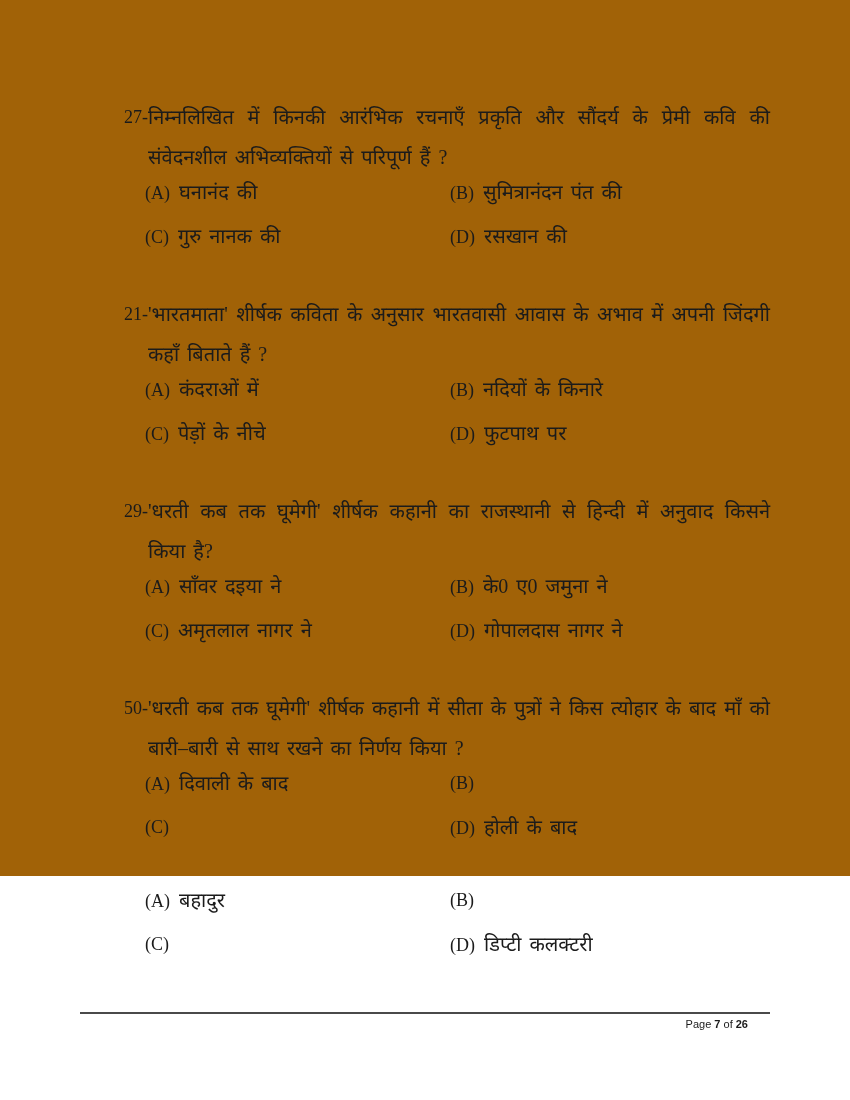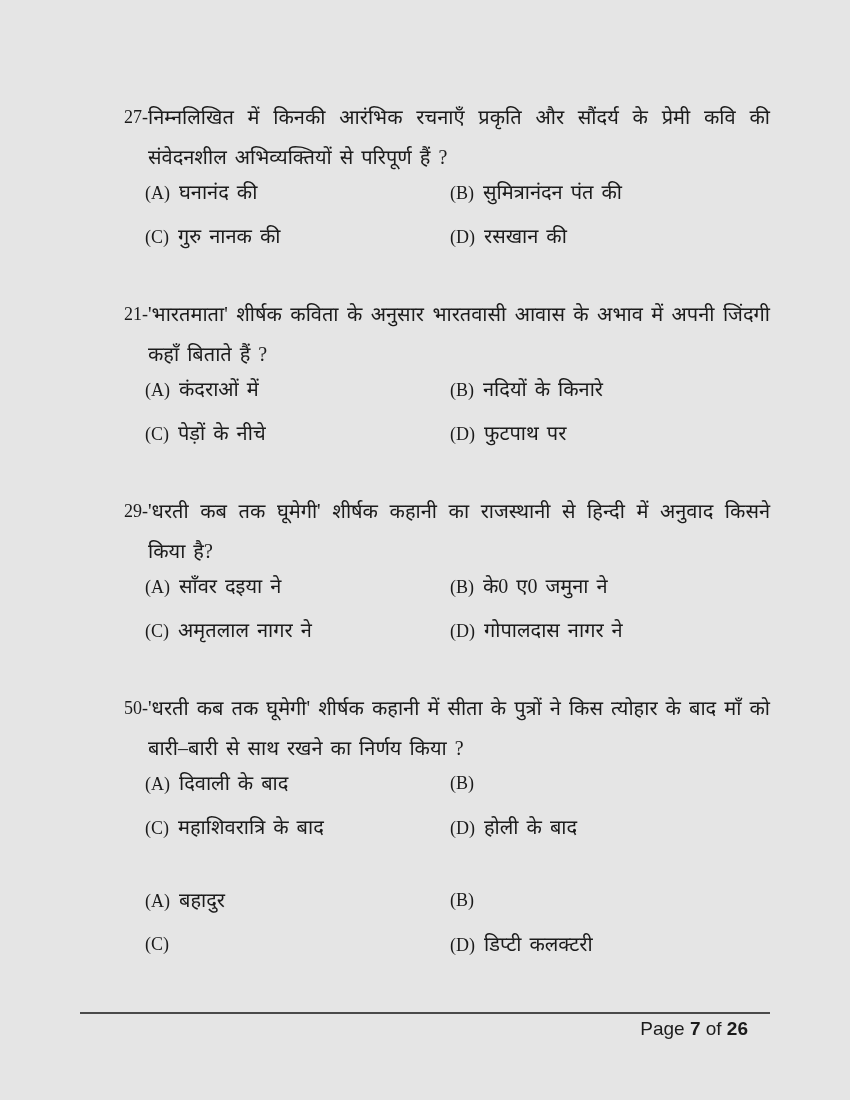--- a/index.html
+++ b/index.html
@@ -5,22 +5,22 @@
   * { margin: 0; padding: 0; box-sizing: border-box; }
   html, body {
     width: 850px; height: 1100px;
     background: #ffffff;
     font-family: "Liberation Serif", "DejaVu Serif", serif;
     color: #1b1b1b;
     overflow: hidden;
   }
   .page {
     position: relative;
-    width: 850px; height: 1100px;
-    background: #e5e5e5;
+    width: 850px; height: 876px;
+    background: #a16207;
   }
   .content {
     position: absolute;
     top: 97px; left: 124px; right: 80px;
   }
   .question { margin-bottom: 42px; }
   .qbody {
     display: flex;
     font-size: 20px;
     line-height: 40px;
@@ -63,21 +63,21 @@
   .footer-line {
     border-top: 2px solid #4a4a4a;
     width: 100%;
     height: 0;
   }
   .footer-text {
     margin-top: 4px;
     padding-right: 22px;
     text-align: right;
     font-family: "Liberation Sans", "DejaVu Sans", sans-serif;
-    font-size: 19px;
+    font-size: 11px;
     color: #1b1b1b;
   }
   .footer-text .b { font-weight: bold; }
 </style>
 </head>
 <body>
 
 <div class="page">
   <div class="content">
 
@@ -179,21 +179,20 @@
             <span class="opt-label">(A)</span>
             <span class="opt-text">दिवाली के बाद</span>
           </div>
           <div class="option">
             <span class="opt-label">(B)</span>
           </div>
         </div>
         <div class="option-row">
           <div class="option">
             <span class="opt-label">(C)</span>
-            <span class="opt-text">महाशिवरात्रि के बाद</span>
           </div>
           <div class="option">
             <span class="opt-label">(D)</span>
             <span class="opt-text">होली के बाद</span>
           </div>
         </div>
       </div>
     </div>
 
     <div class="question">

